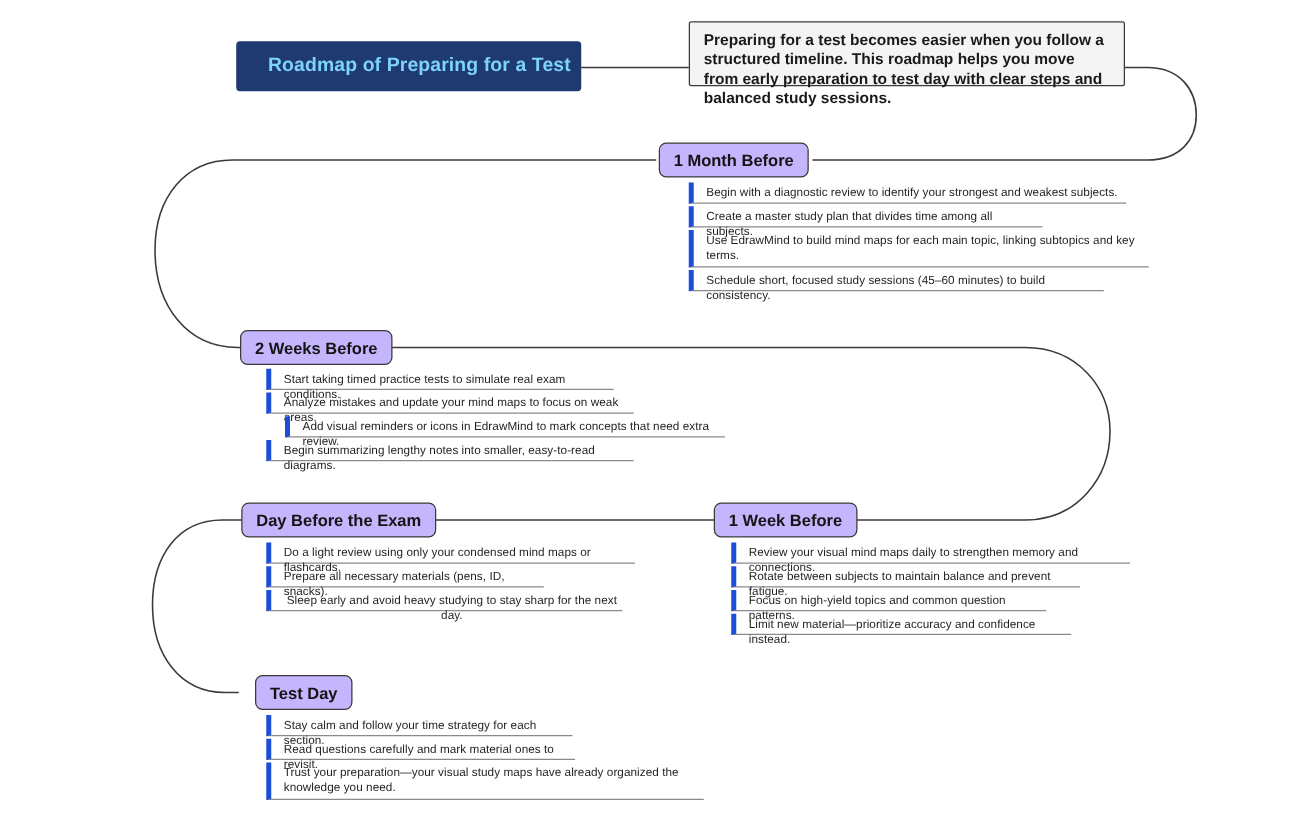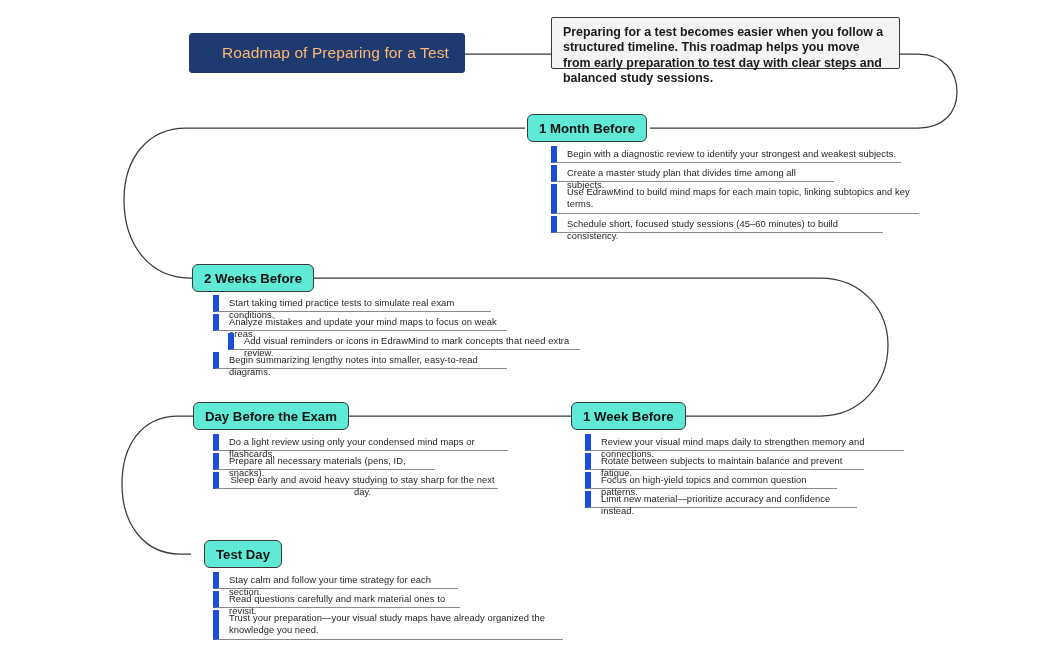--- a/index.html
+++ b/index.html
@@ -29,23 +29,23 @@
     width: 276px; height: 40px;
     background: #1e3a70;
     border: 1px solid #1e3a70;
     border-radius: 3px;
     display: flex;
     align-items: center;
     justify-content: center;
     box-sizing: border-box;
   }
   .root-box .root-label {
-    color: #fdba74;
+    color: #7dd3fc;
     font-size: 15.5px;
-    font-weight: normal;
+    font-weight: bold;
     letter-spacing: .1px;
     white-space: nowrap;
     margin-left: 17px;
   }
 
   
   .note-box {
     position: absolute;
     left: 551px; top: 17px;
     width: 349px; height: 52px;
@@ -59,21 +59,21 @@
     font-size: 12.4px;
     font-weight: bold;
     color: #1a1a1a;
     line-height: 15.4px;
     display: block;
   }
 
   
   .stage-box {
     position: absolute;
-    background: #5eead4;
+    background: #c4b5fd;
     border: 1.4px solid #3a3a3a;
     border-radius: 6px;
     box-sizing: border-box;
     display: flex;
     align-items: center;
     padding: 0 11px;
     height: 28px;
     z-index: 3;
   }
   .stage-box .stage-label {
@@ -81,21 +81,21 @@
     font-weight: bold;
     color: #141414;
     white-space: nowrap;
   }
 
   
   .sub-item {
     position: absolute;
     box-sizing: border-box;
     border-bottom: 1px solid #8a8a8a;
-    border-left: 6px solid #1d4ed8;
+    border-left: 4px solid #1d4ed8;
     padding: 2px 2px 4px 10px;
     z-index: 2;
   }
   .sub-item .sub-text {
     display: block;
     font-size: 9.4px;
     color: #1f1f1f;
     line-height: 12.4px;
     letter-spacing: .05px;
   }

